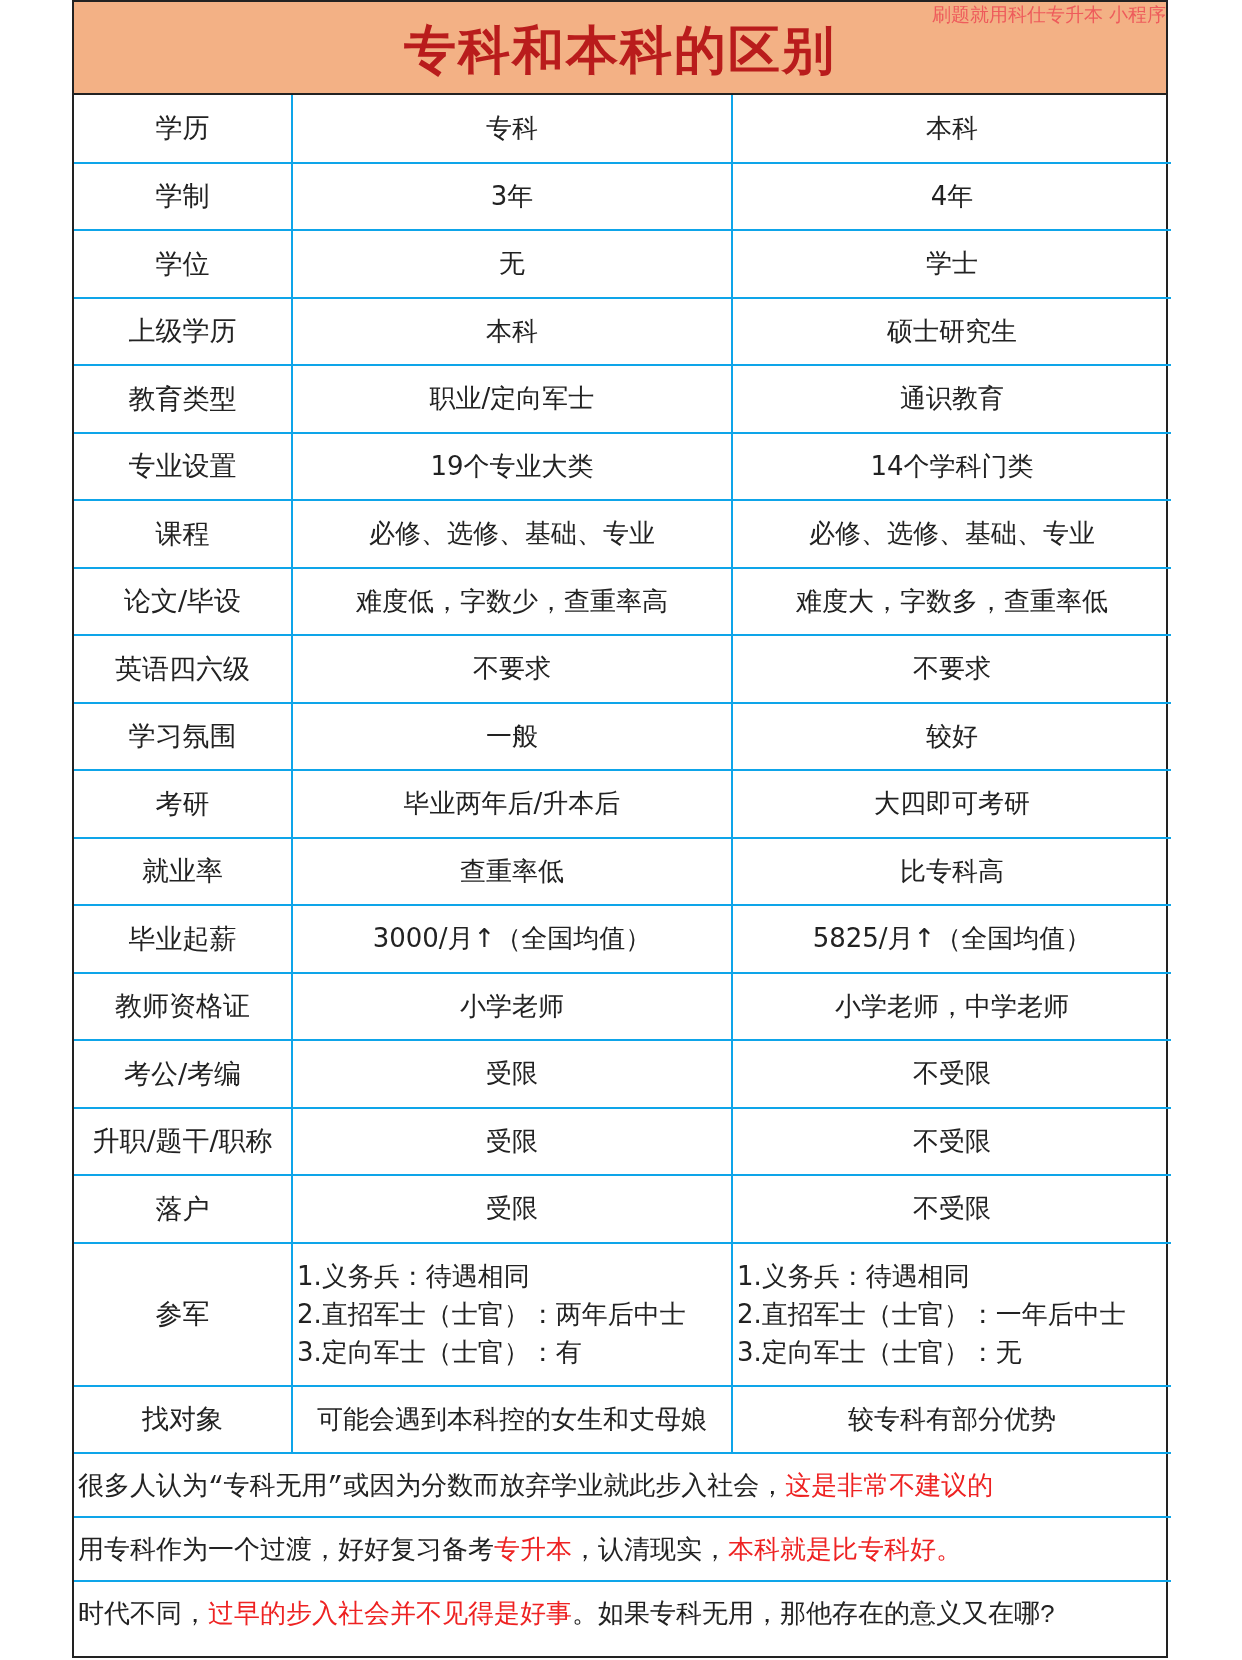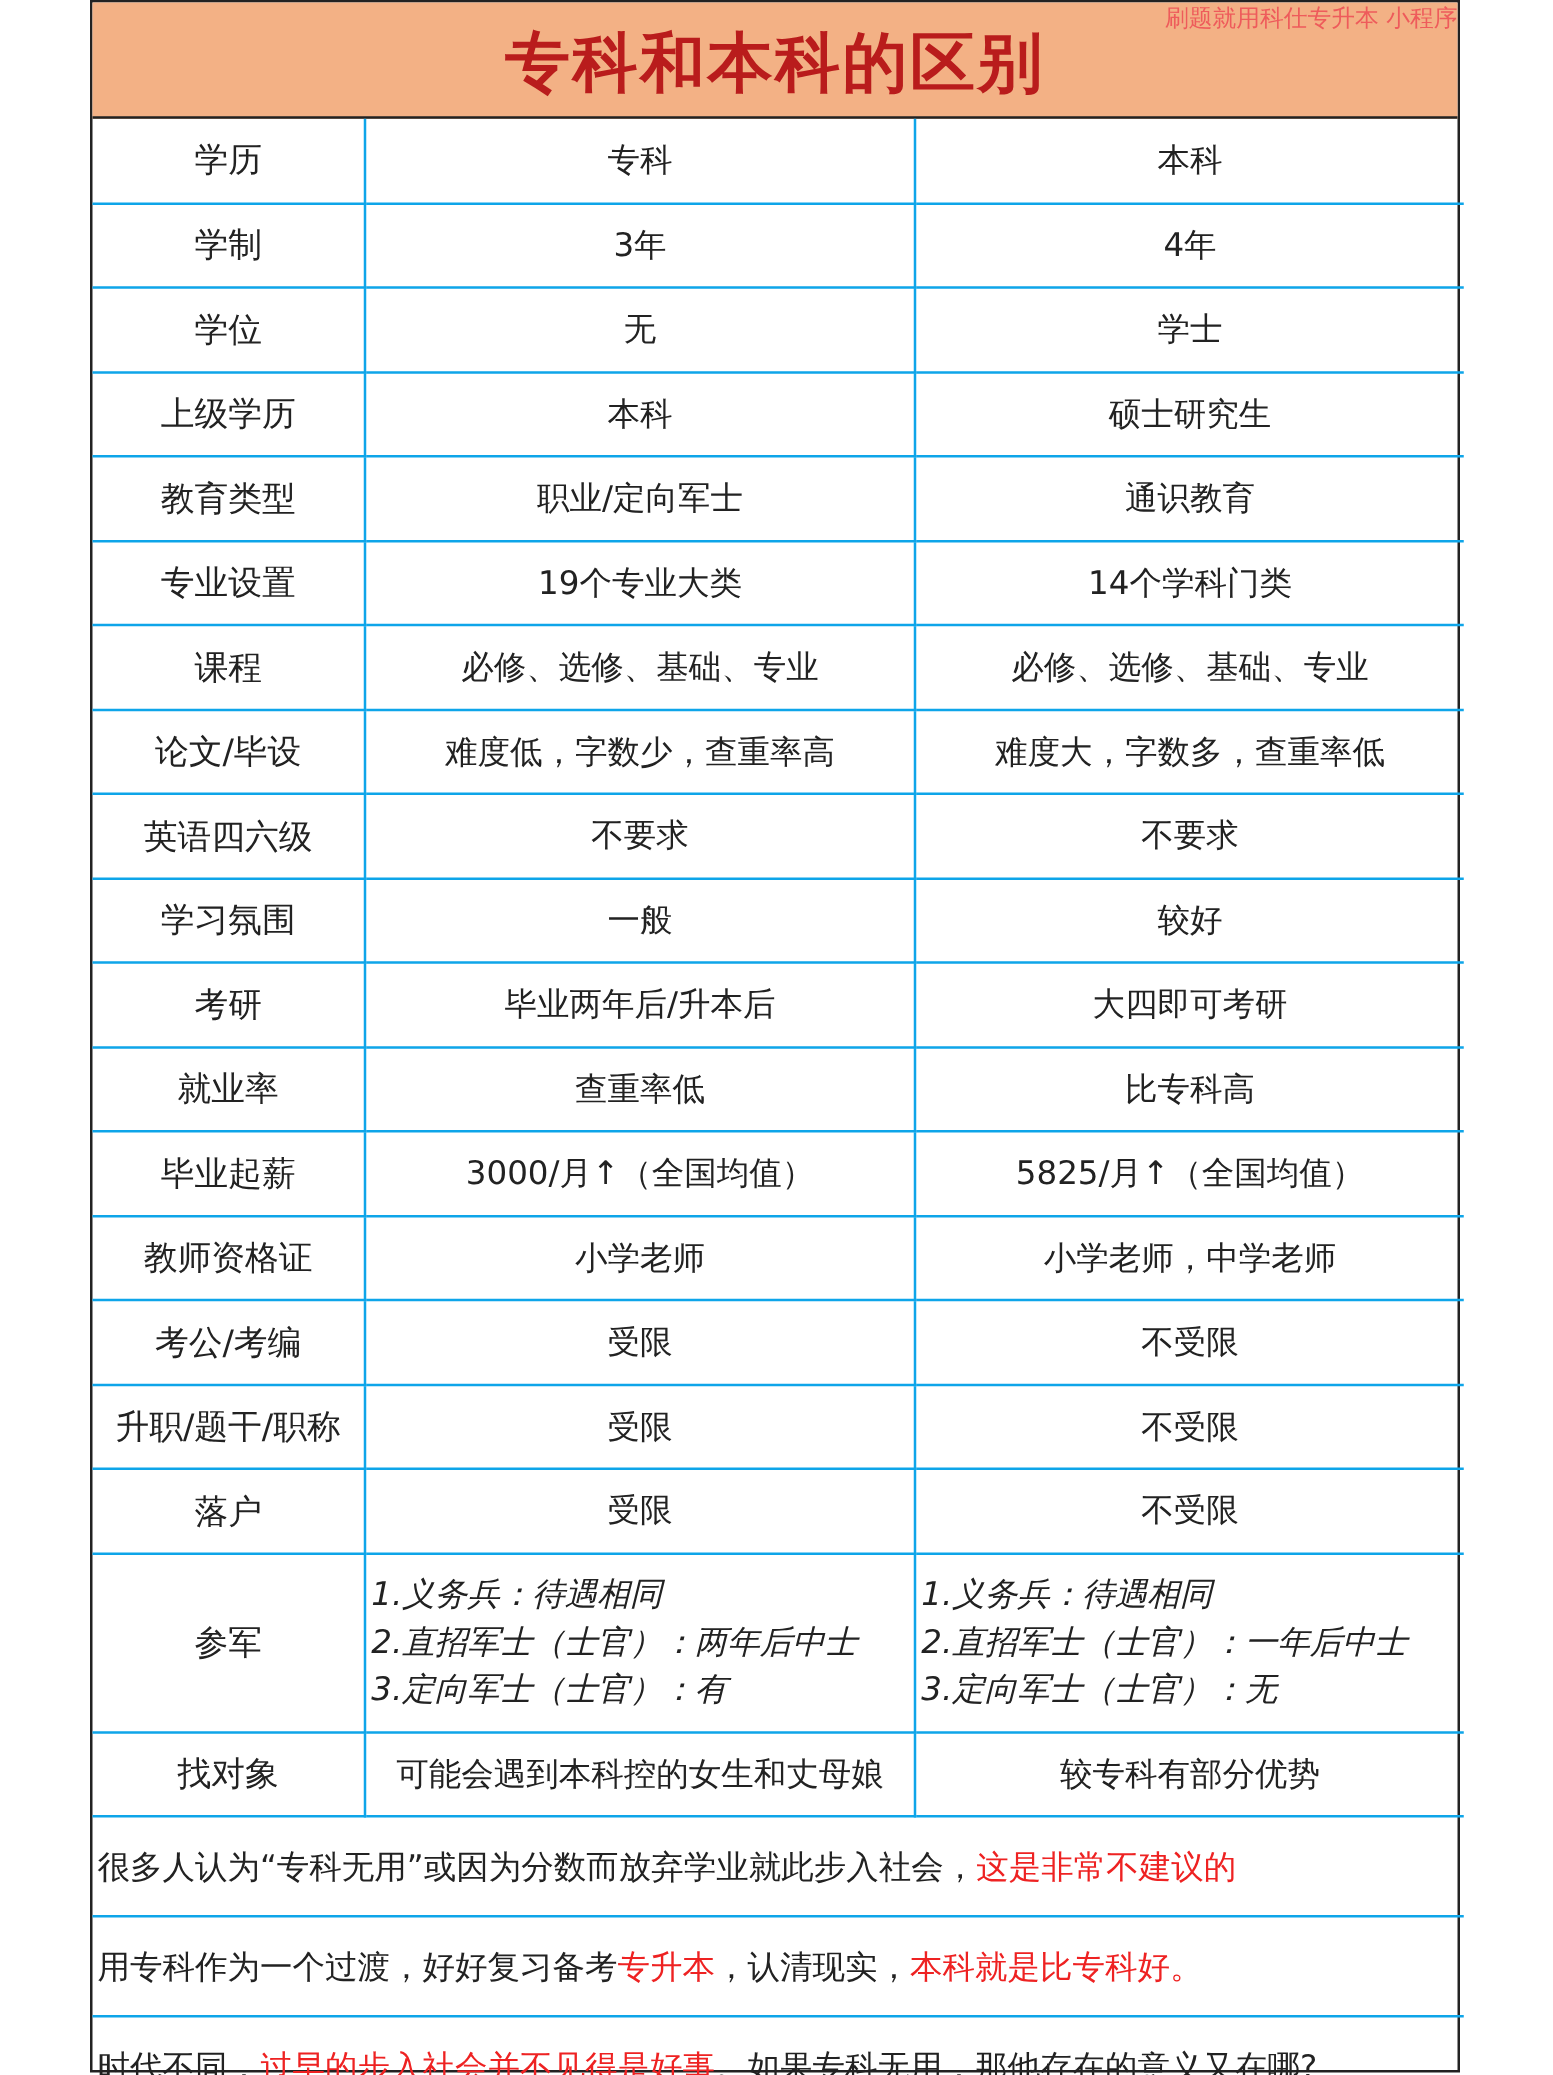--- a/index.html
+++ b/index.html
@@ -11,24 +11,24 @@
   .title-bar { position:absolute; left:0; top:0; width:100%; height:93px; background:#f3b185;
                border-bottom:2px solid #222; box-sizing:border-box; }
   .title { position:absolute; left:0; right:0; top:14px; text-align:center; font-size:52px;
            font-weight:bold; color:#b91c1c; letter-spacing:2px; }
   .watermark { position:absolute; right:0; top:0; font-size:19px; color:#ee5b5b; white-space:nowrap; }
   table { position:absolute; left:0; top:93px; width:100%; border-collapse:collapse; table-layout:fixed; }
   td { border:2px solid #0ea5e9; text-align:center; font-size:26px; color:#222; padding:0; }
   tr { height:67.5px; }
   td.key { font-weight:normal; width:217px; font-size:27px; }
   td.val { width:438px; }
-  td.list { text-align:left; padding-left:4px; line-height:38px; font-size:26px;font-style:italic; }
+  td.list { text-align:left; padding-left:4px; line-height:38px; font-size:26px; }
   tr.tall { height:143px; }
   td.note { text-align:left; padding-left:4px; font-size:26px; }
-  tr.note-row { height:80px; }
+  tr.note-row { height:64px;font-family:Liberation Mono, monospace; }
   .red { color:#ee2222; }
   table tr:first-child td { border-top:none; }
   td:first-child { border-left:none; }
   td:last-child { border-right:none; }
   tr:last-child td { border-bottom:none; }
 </style>
 </head>
 <body>
 
 <div class="sheet">

